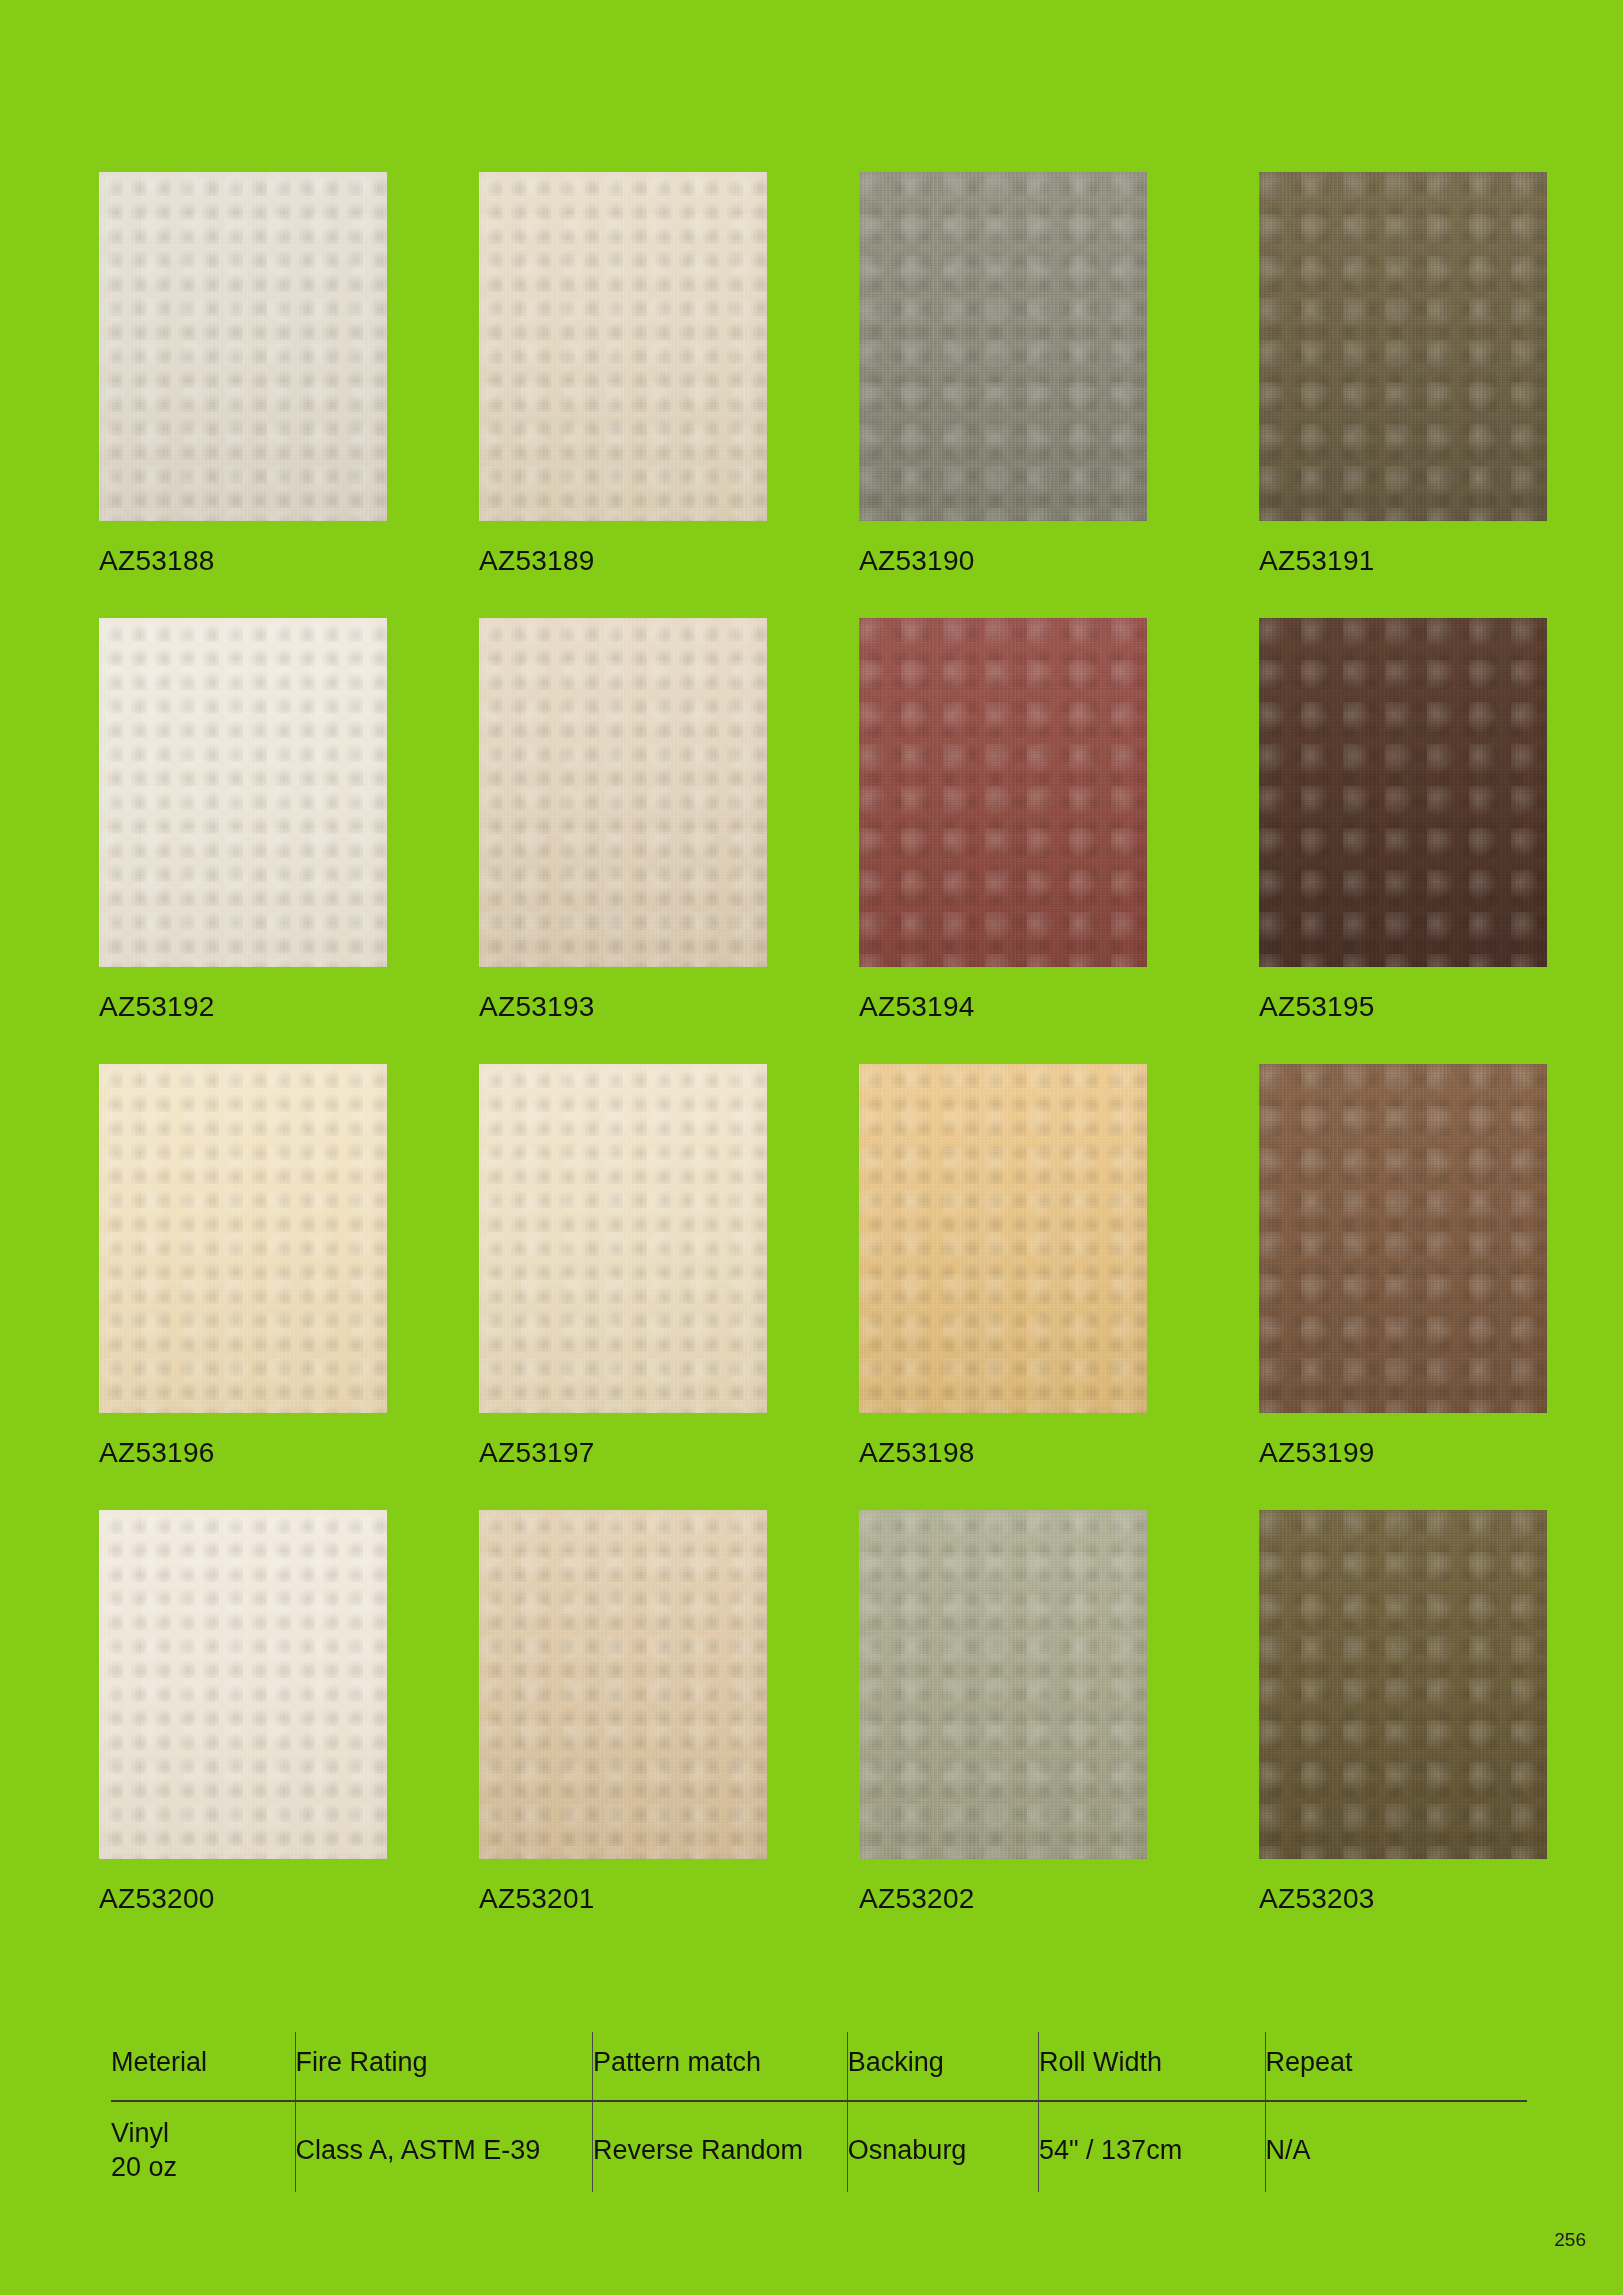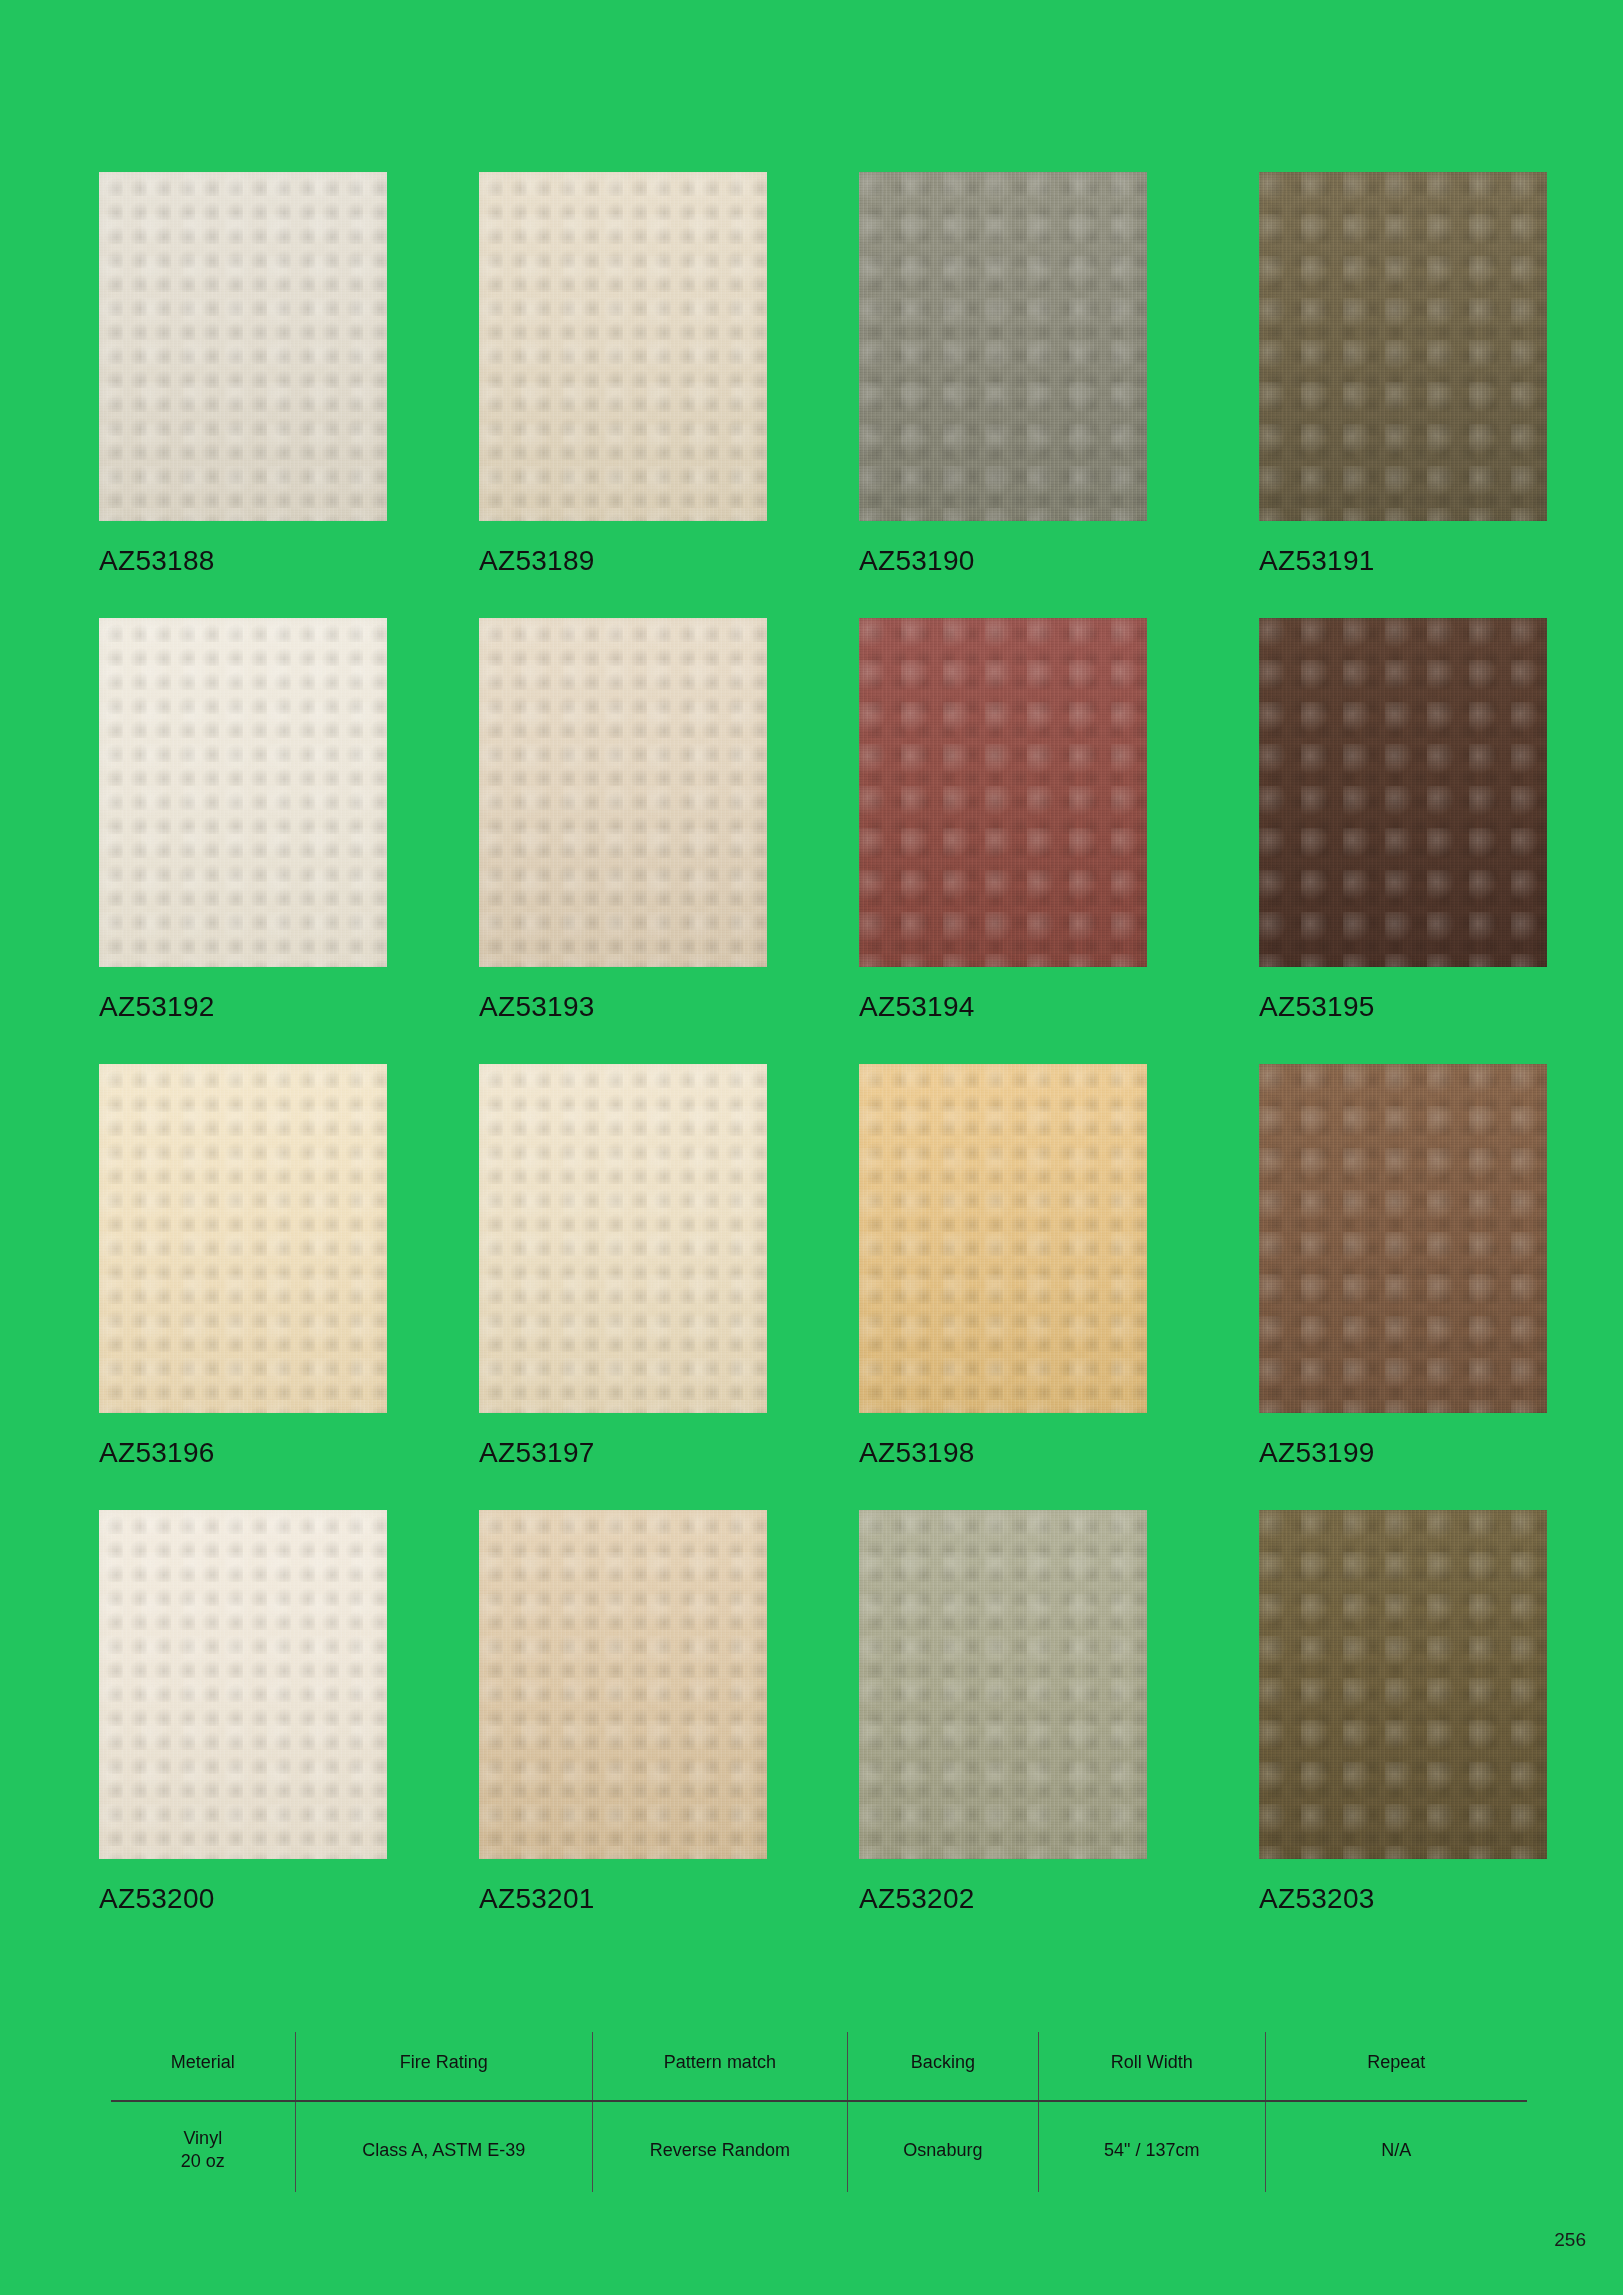--- a/index.html
+++ b/index.html
@@ -14,21 +14,21 @@
     color: #000000;
     position: relative;
     overflow: hidden;
   }
 
   #page {
     position: absolute;
     left: 0; top: 0;
     width: 1624px;
     height: 2295px;
-    background: #22c55e;
+    background: #84cc16;
   }
 
   
   #swatch-grid {
     position: absolute;
     left: 99px;
     top: 172px;
     width: 1433px;
   }
 
@@ -91,23 +91,22 @@
   #spec-table {
     position: absolute;
     left: 111px;
     top: 2032px;
     width: 1416px;
     border-collapse: collapse;
     font-family: "Liberation Sans", sans-serif;
   }
 
   #spec-table td {
-    text-align: center;
     vertical-align: middle;
-    font-size: 18px;
+    font-size: 27px;
     color: #111111;
     padding: 0;
     border-left: 1.3px solid #4a4a4a;
   }
   #spec-table td:first-child { border-left: none; }
 
   #spec-table thead td {
     height: 60px;
     padding-bottom: 7.9px;
   }

